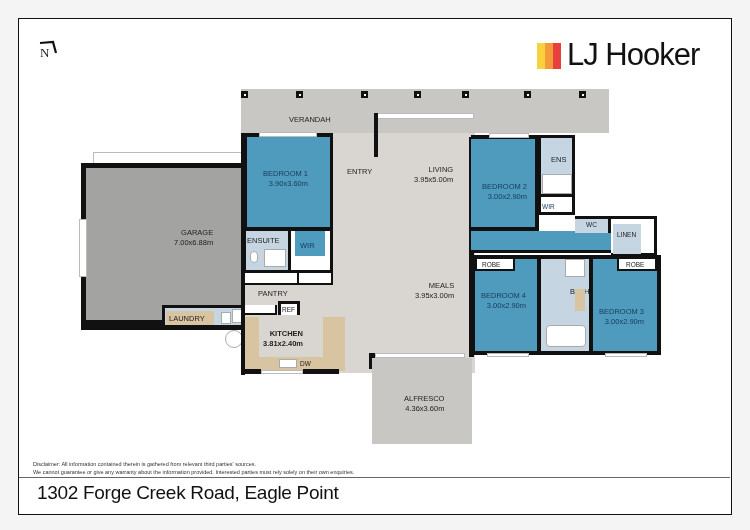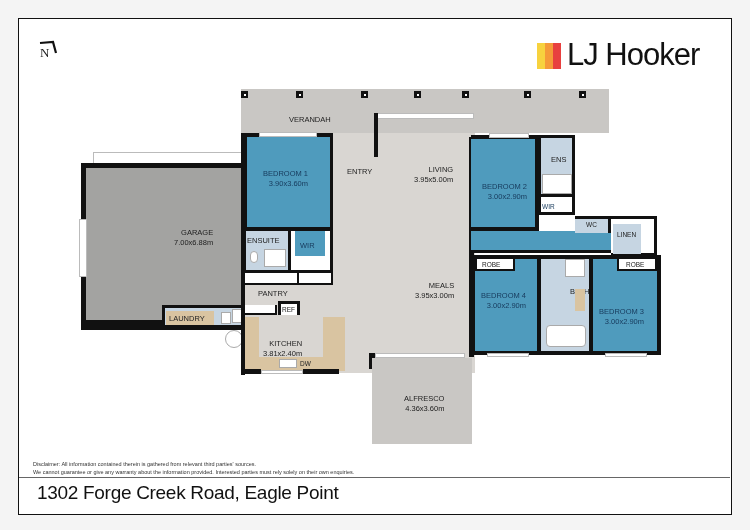--- a/index.html
+++ b/index.html
@@ -86,21 +86,21 @@
     <div class="room" style="left:280px;top:254px;width:34px;height:12px;background:#fff;border:2px solid #111;border-top:none;border-left:none;"></div>
 
     <div class="room" style="left:226px;top:266px;width:56px;height:20px;background:#d9d6d2;"></div>
     <div class="lbl" style="left:239px;top:270px;">PANTRY</div>
     <div class="room" style="left:226px;top:286px;width:32px;height:10px;background:#fff;border:2px solid #111;border-left:none;border-top:none;"></div>
     <div class="room" style="left:259px;top:282px;width:22px;height:14px;background:#fff;border:3px solid #111;border-bottom:none;"></div>
     <div class="lbl" style="left:263px;top:286px;font-size:6.5px;">REF</div>
 
     <div class="room" style="left:226px;top:298px;width:100px;height:54px;background:#d9c4a1;"></div>
     <div class="room" style="left:240px;top:298px;width:64px;height:40px;background:#d9d6d2;"></div>
-    <div class="lbl" style="left:244px;top:320px;">
+    <div class="lbl" style="left:244px;top:310px;font-weight:bold;">
       <div>KITCHEN</div>
         <div>3.81x2.40m</div>
     </div>
     <div class="fixture" style="left:260px;top:340px;width:18px;height:9px;"></div>
     <div class="lbl" style="left:281px;top:340px;font-size:6.5px;">DW</div>
     <div class="wall" style="left:222px;top:114px;width:4px;height:242px;"></div>
     <div class="wall" style="left:222px;top:350px;width:20px;height:5px;"></div>
     <div class="wall" style="left:284px;top:350px;width:36px;height:5px;"></div>
     <div class="win" style="left:242px;top:351px;width:42px;height:4px;"></div>
 

